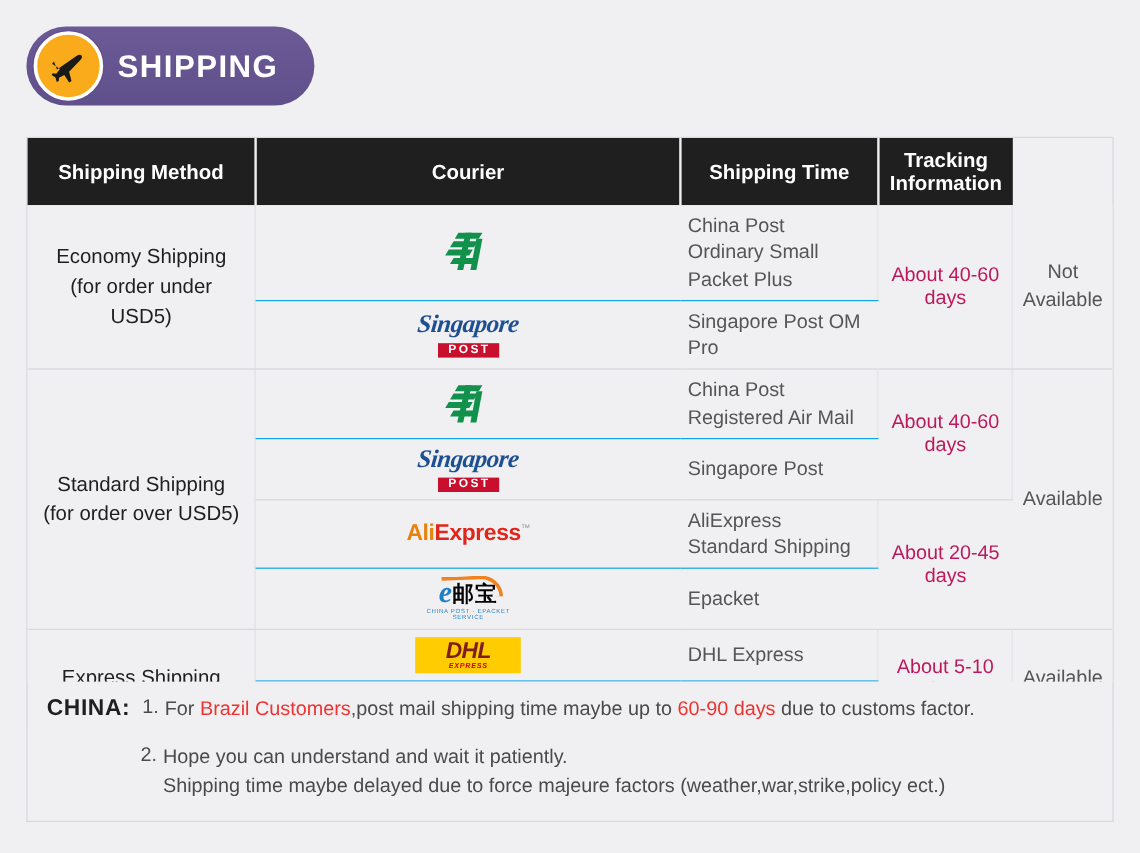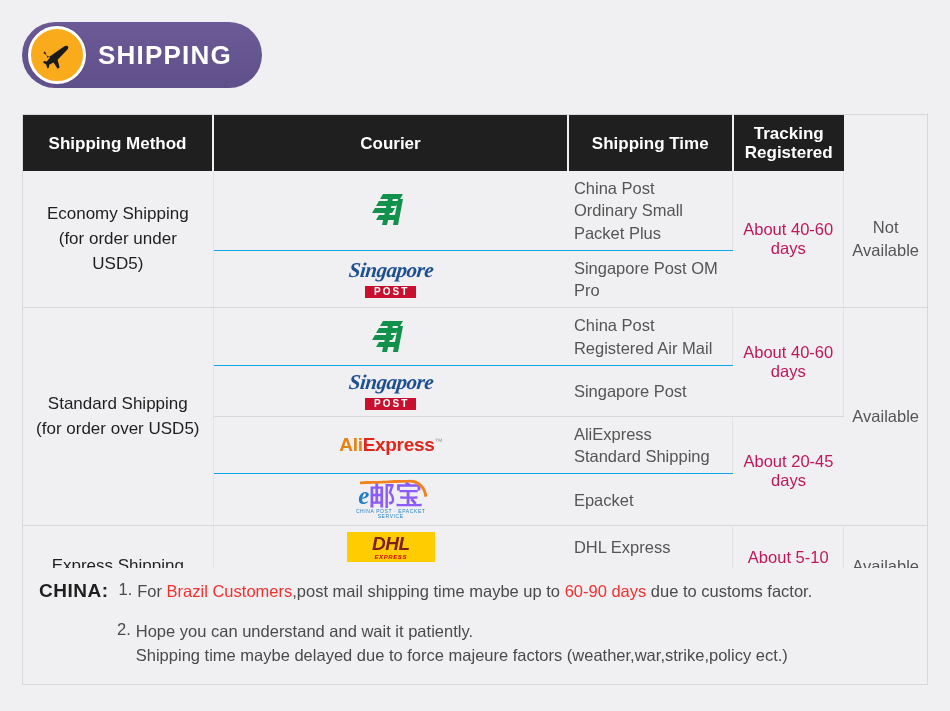--- a/index.html
+++ b/index.html
@@ -133,23 +133,23 @@
   .logo-epacket .ep-row { display: inline-block; position: relative; padding: 2px 4px 0; }
   .logo-epacket .ep-e {
     font-family: "Liberation Serif", serif;
     font-style: italic;
     font-weight: bold;
     font-size: 25px;
     color: #1f7fc4;
     vertical-align: middle;
   }
   .logo-epacket .ep-cn {
-    font-size: 26px;
-    font-weight: bold;
-    color: #8b5cf6;
+    font-size: 18px;
+    font-weight: bold;
+    color: #000000;
     vertical-align: middle;
     letter-spacing: 1px;
   }
   .logo-epacket .ep-arc {
     position: absolute;
     left: 6px; right: 0; top: 0px;
     height: 18px;
     border: 3px solid #f08220;
     border-bottom: none;
     border-left: none;
@@ -232,21 +232,21 @@
     </div>
   </div>
 
   <div class="table">
     <table>
       <thead>
         <tr>
           <th class="th-method">Shipping Method</th>
           <th class="th-courier">Courier</th>
           <th class="th-time">Shipping Time</th>
-          <th class="th-track">Tracking Registered</th>
+          <th class="th-track">Tracking Information</th>
         </tr>
       </thead>
       <tbody>
 
         <tr>
           <td class="c-method rowspan-cell" rowspan="2">
             <div>Economy Shipping</div>
             <div>(for order under USD5)</div>
           </td>
           <td class="c-courier-logo">

